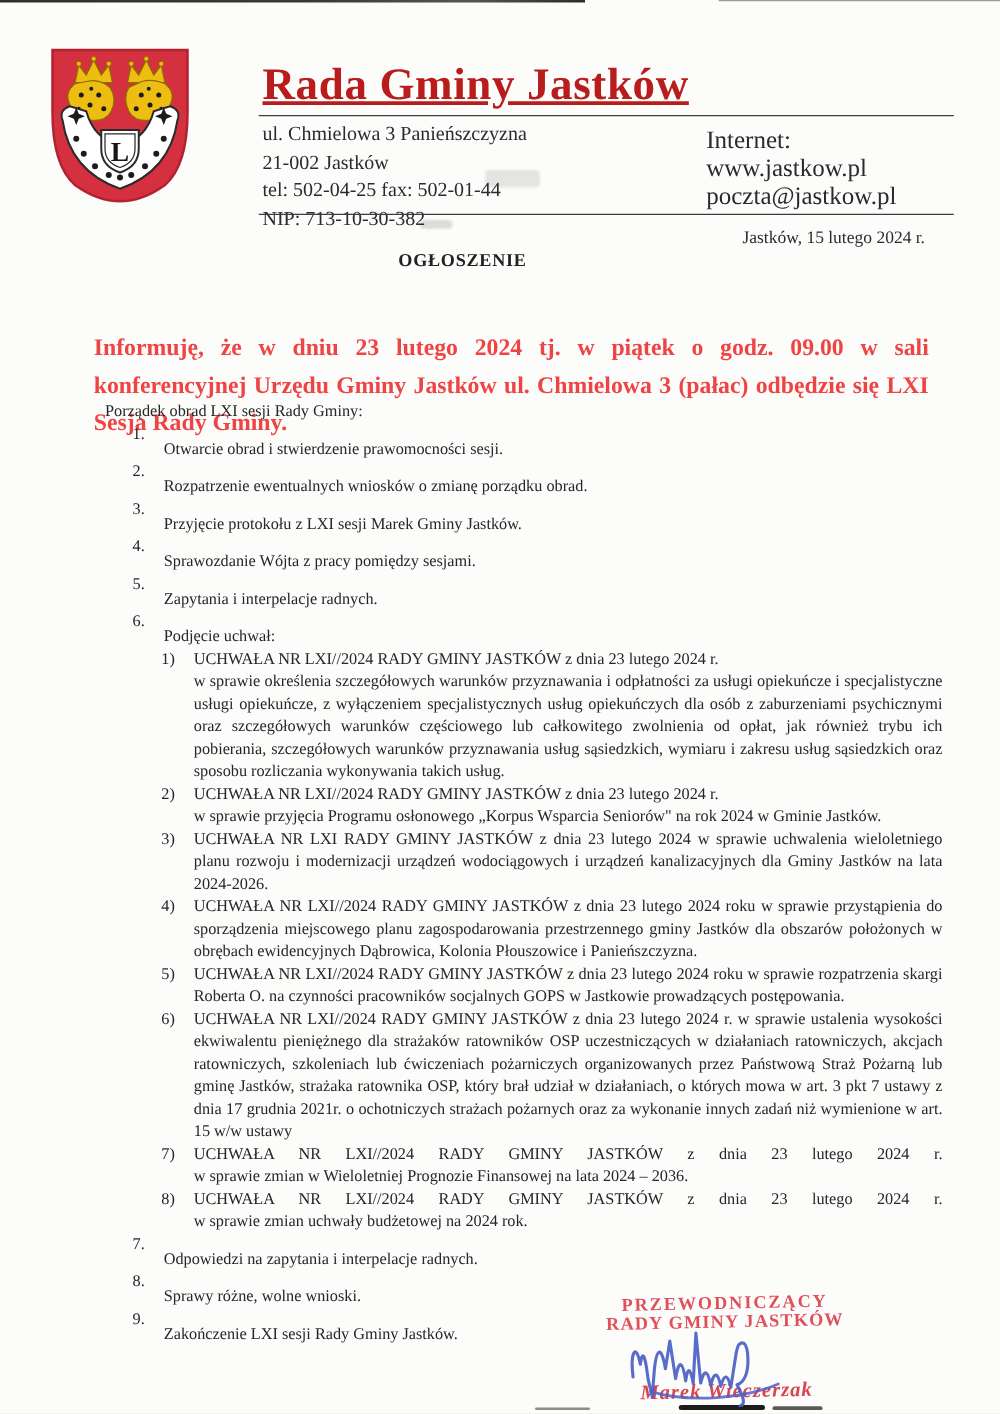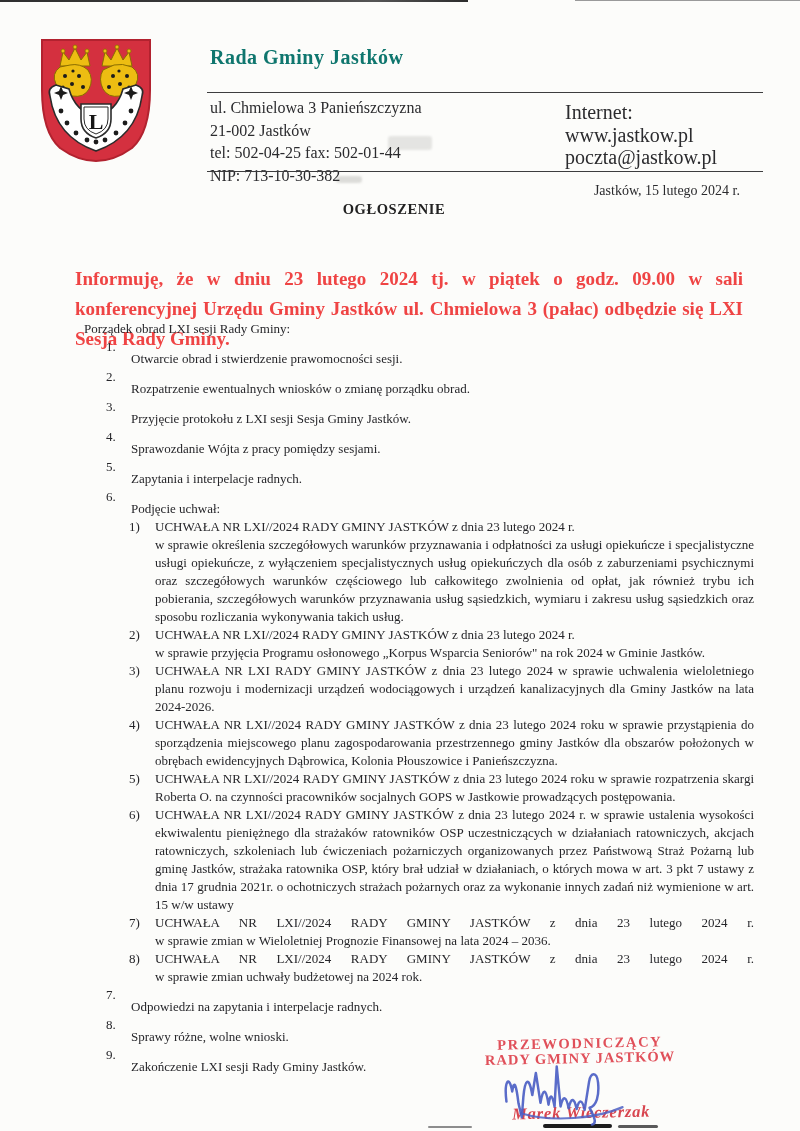--- a/index.html
+++ b/index.html
@@ -13,30 +13,30 @@
   .edge-top{position:absolute;top:0;left:0;width:468px;height:2px;background:linear-gradient(90deg,#2f2f2f 0%,#3a3a3a 55%,#555 80%,#2c2c2c 100%);}
   .edge-top2{position:absolute;top:0;left:575px;width:225px;height:1px;background:#9a9a9a;}
   .edge-bottom1{position:absolute;top:1124px;left:543px;width:69px;height:4px;background:#1d1d1d;border-radius:2px;}
   .edge-bottom2{position:absolute;top:1125px;left:618px;width:40px;height:3px;background:#5a5a5a;border-radius:2px;}
   .edge-bottom3{position:absolute;top:1126px;left:428px;width:44px;height:2px;background:#8d8d8d;border-radius:2px;}
   .smudge1{position:absolute;top:136px;left:388px;width:44px;height:14px;background:#c9c9c6;opacity:.45;filter:blur(1px);border-radius:3px;}
   .smudge2{position:absolute;top:176px;left:336px;width:26px;height:7px;background:#bdbdb9;opacity:.5;filter:blur(1px);border-radius:3px;}
 
   
   .crest{position:absolute;left:36px;top:34px;width:120px;height:130px;}
-  .org-name{position:absolute;left:210px;top:46px;font-size:20px;font-weight:bold;letter-spacing:.5px;color:#0f766e;}
+  .org-name{position:absolute;left:210px;top:46px;font-size:36px;font-weight:bold;letter-spacing:.5px;color:#b91c1c;text-decoration:underline;}
   .rule{position:absolute;left:207px;width:556px;height:0;border-top:1.6px solid #3d3d3f;}
   .rule-1{top:92px;}
   .rule-2{top:171px;}
   .addr{position:absolute;left:210px;top:97px;font-size:16px;line-height:22.5px;color:#2b2b2e;}
   .inet{position:absolute;left:565px;top:101px;font-size:20px;line-height:22.5px;color:#2b2b2e;}
 
   
   .dateline{position:absolute;top:183px;right:60px;font-size:14px;color:#2b2b2e;}
-  .notice-title{position:absolute;top:201px;left:0;width:740px;text-align:center;font-size:14.5px;font-weight:bold;letter-spacing:.6px;color:#222;padding-left:24px;}
+  .notice-title{position:absolute;top:201px;left:0;width:740px;text-align:center;font-size:14.5px;font-weight:bold;letter-spacing:.6px;color:#222;}
   .intro{position:absolute;top:236px;left:75px;width:668px;font-size:19px;font-weight:bold;line-height:30px;text-align:justify;color:#ef4444;margin-top:28px;}
 
   
   .agenda{position:absolute;top:322px;left:84px;width:670px;font-size:13px;line-height:18px;color:#26262a;}
   .agenda-heading{line-height:14px;margin-bottom:2px;}
   .row{display:flex;}
   .row>.n{flex:0 0 25px;margin-left:22px;}
   .row>.t{flex:1;margin-top:12px;}
   .sub{margin:0;}
   .srow{display:flex;}
@@ -143,21 +143,21 @@
     <div class="row">
       <span class="n">1.</span>
       <div class="t">Otwarcie obrad  i stwierdzenie prawomocności sesji.</div>
     </div>
     <div class="row">
       <span class="n">2.</span>
       <div class="t">Rozpatrzenie ewentualnych wniosków o zmianę porządku obrad.</div>
     </div>
     <div class="row">
       <span class="n">3.</span>
-      <div class="t">Przyjęcie protokołu z LXI sesji Sesja Gminy Jastków.</div>
+      <div class="t">Przyjęcie protokołu z LXI sesji Marek Gminy Jastków.</div>
     </div>
     <div class="row">
       <span class="n">4.</span>
       <div class="t">Sprawozdanie Wójta z pracy pomiędzy sesjami.</div>
     </div>
     <div class="row">
       <span class="n">5.</span>
       <div class="t">Zapytania i interpelacje radnych.</div>
     </div>
     <div class="row">

